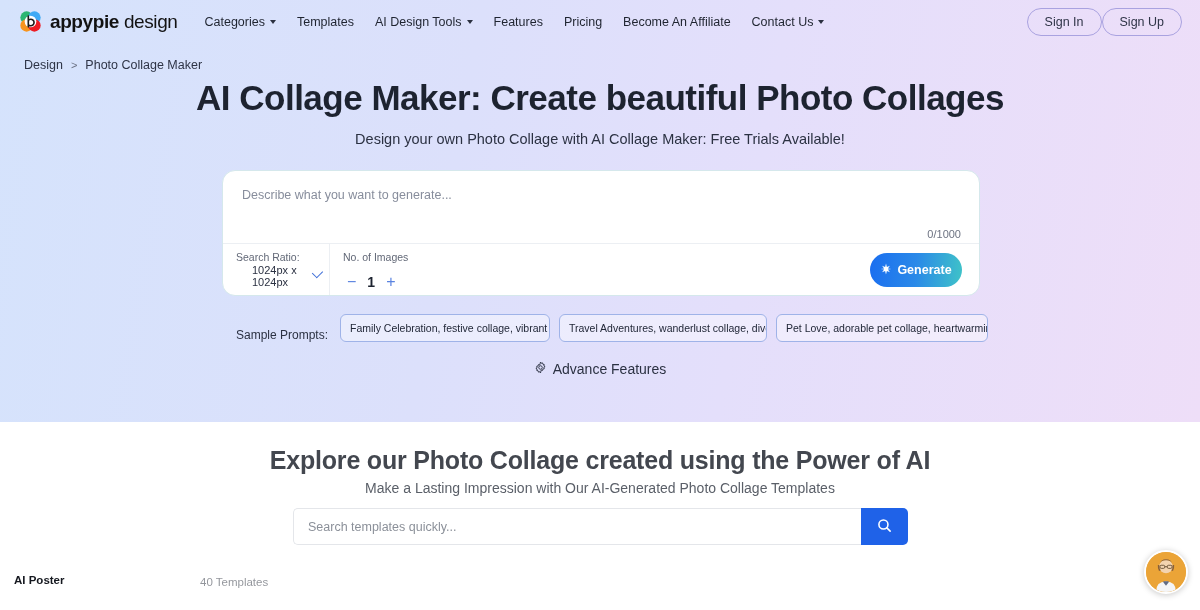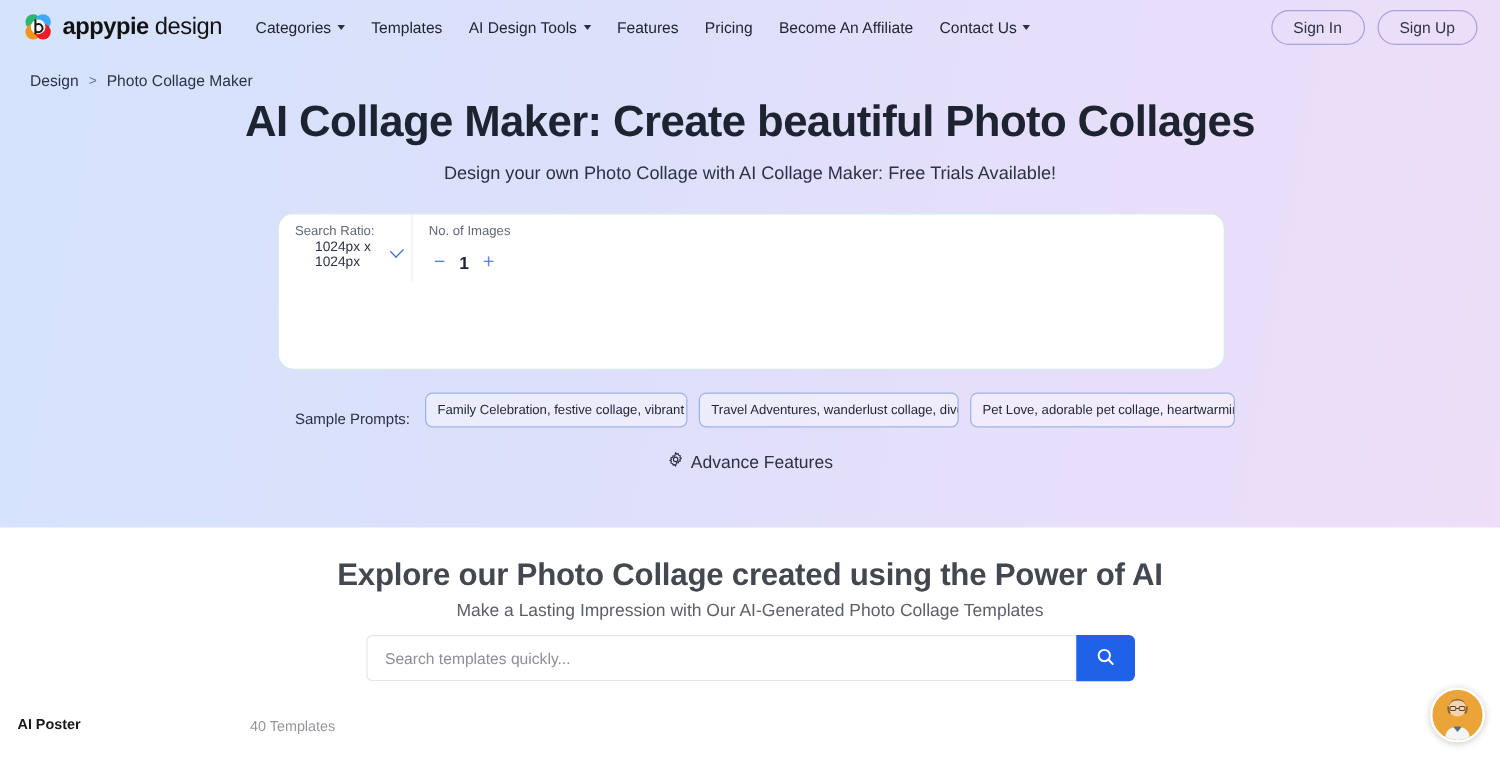--- a/index.html
+++ b/index.html
@@ -30,21 +30,21 @@
   .brand-text .light { font-weight: 400; }
 
   .nav-links { display: flex; align-items: center; margin-left: 27px; gap: 21px; }
   .nav-item {
     font-size: 12.5px; color: #1f2430; white-space: nowrap;
     display: flex; align-items: center; gap: 5px; cursor: pointer;
   }
   .caret { width: 0; height: 0; border-left: 3.5px solid transparent;
            border-right: 3.5px solid transparent; border-top: 4px solid #2b3040; display:inline-block; }
 
-  .auth { margin-left: auto; display: flex; align-items: center; gap: 10px; }
+  .auth { margin-left: auto; display: flex; align-items: center; gap: 0; }
   .auth-btn {
     font-size: 12.5px; color: #2f3447; background: transparent;
     border: 1px solid #a9a2e0; border-radius: 20px;
     padding: 6px 17px; cursor: pointer; white-space: nowrap;
     font-family: "Liberation Sans", sans-serif;
   }
 
   
   .breadcrumb {
     position: absolute; left: 24px; top: 58px;
@@ -252,37 +252,49 @@
   <div class="breadcrumb">
     <span class="crumb">Design</span>
     <span class="sep">&gt;</span>
     <span class="crumb current">Photo Collage Maker</span>
   </div>
 
   <h1 class="hero-title">AI Collage Maker: Create beautiful Photo Collages</h1>
   <div class="hero-sub">Design your own Photo Collage with AI Collage Maker: Free Trials Available!</div>
 
   <div class="gen-card">
+    <div class="gen-top">
+      <div class="gen-placeholder">Describe what you want to generate...</div>
+      <div class="char-count">0/1000</div>
+    </div>
     <div class="gen-bottom">
       <div class="ctrl-aspect">
         <div class="ctrl-label">Search Ratio:</div>
         <div class="ctrl-value-row">
           <span class="ctrl-value">1024px x 1024px</span>
           <i class="chev"></i>
         </div>
       </div>
       <div class="divider-v"></div>
       <div class="ctrl-count">
         <div class="ctrl-label">No. of Images</div>
         <div class="stepper">
           <button class="step-btn">−</button>
           <span class="step-val">1</span>
           <button class="step-btn">+</button>
         </div>
       </div>
+      <button class="generate-btn">
+        <span>
+          <svg viewBox="0 0 16 16" width="12" height="12" fill="#ffffff">
+            <path d="M8 0.8 L9.2 5.4 L13.2 3.6 L10.6 7.3 L15 8 L10.6 8.7 L13.2 12.4 L9.2 10.6 L8 15.2 L6.8 10.6 L2.8 12.4 L5.4 8.7 L1 8 L5.4 7.3 L2.8 3.6 L6.8 5.4 Z"></path>
+          </svg>
+        </span>
+        <span>Generate</span>
+      </button>
     </div>
   </div>
 
   <div class="prompts-row">
     <div class="prompts-label">Sample Prompts:</div>
     <div class="prompt-chip c1">Family Celebration, festive collage, vibrant col...</div>
     <div class="prompt-chip c2">Travel Adventures, wanderlust collage, diverse...</div>
     <div class="prompt-chip c3">Pet Love, adorable pet collage, heartwarming ...</div>
   </div>
 

